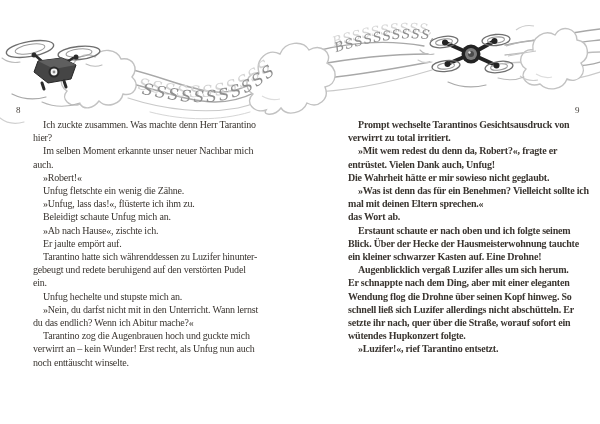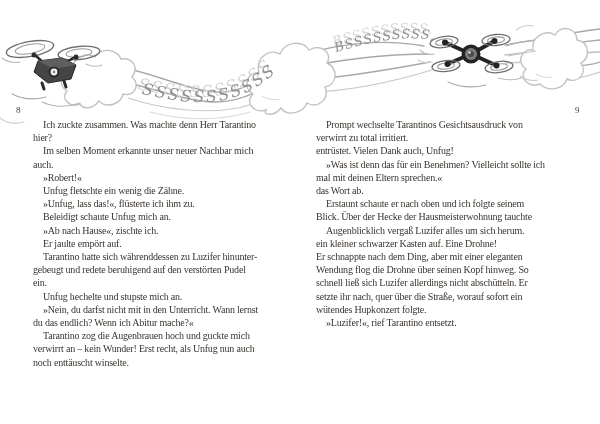--- a/index.html
+++ b/index.html
@@ -5,21 +5,21 @@
   html,body{margin:0;padding:0;background:#ffffff;}
   .spread{position:relative;width:600px;height:424px;background:#ffffff;overflow:hidden;
           font-family:"Liberation Serif",serif;color:#3a3530;}
   .illustration{position:absolute;left:0;top:0;}
   .pagenum{position:absolute;font-size:9px;color:#46413c;}
   .pagenum.left{left:16px;top:105px;}
   .pagenum.right{left:575px;top:105px;}
   .textblock{position:absolute;top:118px;font-size:10px;line-height:13.2px;
              letter-spacing:-0.2px;color:#3a3530;}
   .textblock.tleft{left:33px;width:250px;}
-  .textblock.tright{left:316px;width:250px;}
+  .textblock.tright{left:348px;width:250px;font-weight:bold;}
   .line{white-space:pre;}
   .line.indent{padding-left:10px;}
   .sound-main{font:italic 16px "DejaVu Serif",serif;fill:#8f8f8f;}
   .sound-echo{font:italic 16px "DejaVu Serif",serif;fill:#d4d4d4;}
   .sound-main-r{font:italic 13px "DejaVu Serif",serif;fill:#8f8f8f;}
   .sound-echo-r{font:italic 13px "DejaVu Serif",serif;fill:#d6d6d6;}
 </style>
 </head>
 <body>
 
@@ -179,28 +179,30 @@
         <div class="line">verwirrt an – kein Wunder! Erst recht, als Unfug nun auch</div>
         <div class="line">noch enttäuscht winselte.</div>
       </div>
   </div>
 
   <div>
     <div class="pagenum right">9</div>
     <div class="textblock tright">
         <div class="line indent">Prompt wechselte Tarantinos Gesichtsausdruck von</div>
         <div class="line">verwirrt zu total irritiert.</div>
+        <div class="line indent">»Mit wem redest du denn da, Robert?«, fragte er</div>
         <div class="line">entrüstet. Vielen Dank auch, Unfug!</div>
+        <div class="line">Die Wahrheit hätte er mir sowieso nicht geglaubt.</div>
         <div class="line indent">»Was ist denn das für ein Benehmen? Vielleicht sollte ich</div>
         <div class="line">mal mit deinen Eltern sprechen.«</div>
         <div class="line">das Wort ab.</div>
         <div class="line indent">Erstaunt schaute er nach oben und ich folgte seinem</div>
         <div class="line">Blick. Über der Hecke der Hausmeisterwohnung tauchte</div>
+        <div class="line">ein kleiner schwarzer Kasten auf. Eine Drohne!</div>
         <div class="line indent">Augenblicklich vergaß Luzifer alles um sich herum.</div>
-        <div class="line">ein kleiner schwarzer Kasten auf. Eine Drohne!</div>
         <div class="line">Er schnappte nach dem Ding, aber mit einer eleganten</div>
         <div class="line">Wendung flog die Drohne über seinen Kopf hinweg. So</div>
         <div class="line">schnell ließ sich Luzifer allerdings nicht abschütteln. Er</div>
         <div class="line">setzte ihr nach, quer über die Straße, worauf sofort ein</div>
         <div class="line">wütendes Hupkonzert folgte.</div>
         <div class="line indent">»Luzifer!«, rief Tarantino entsetzt.</div>
       </div>
   </div>
 
 </div>

